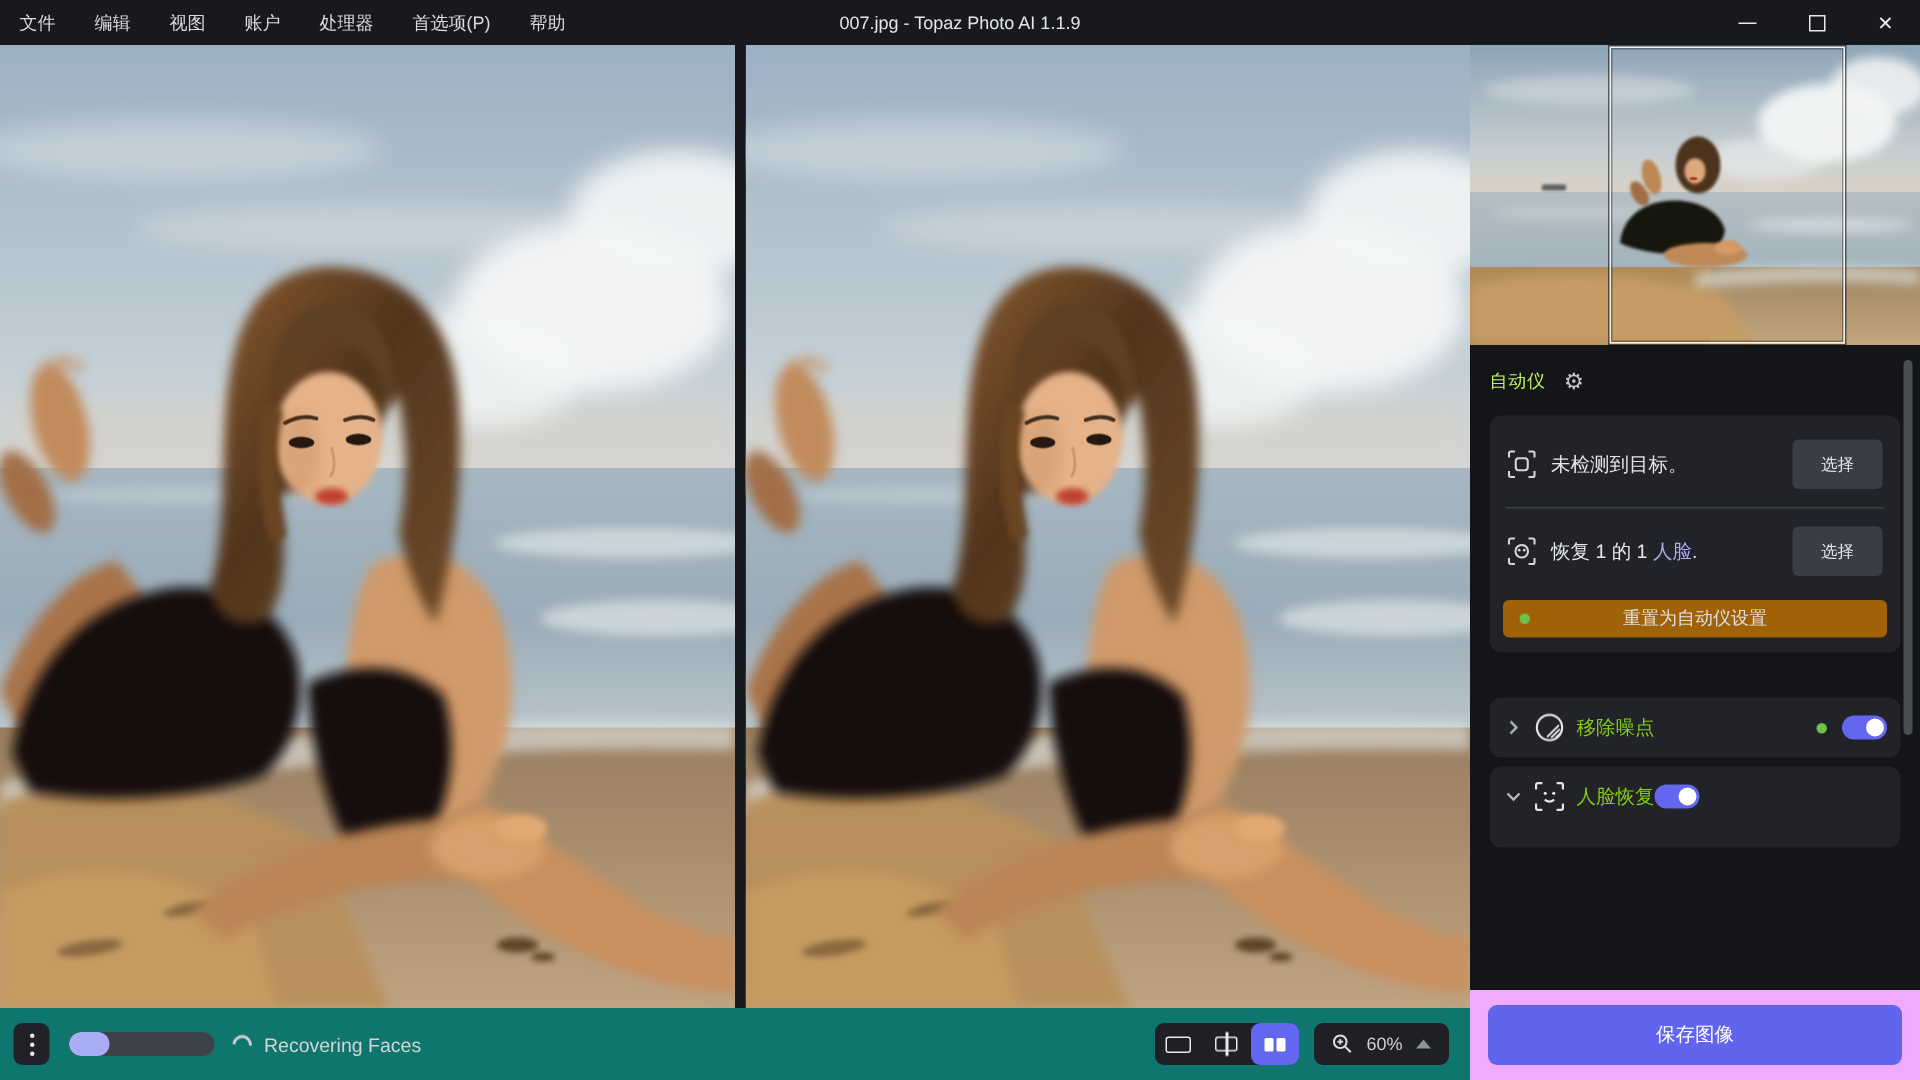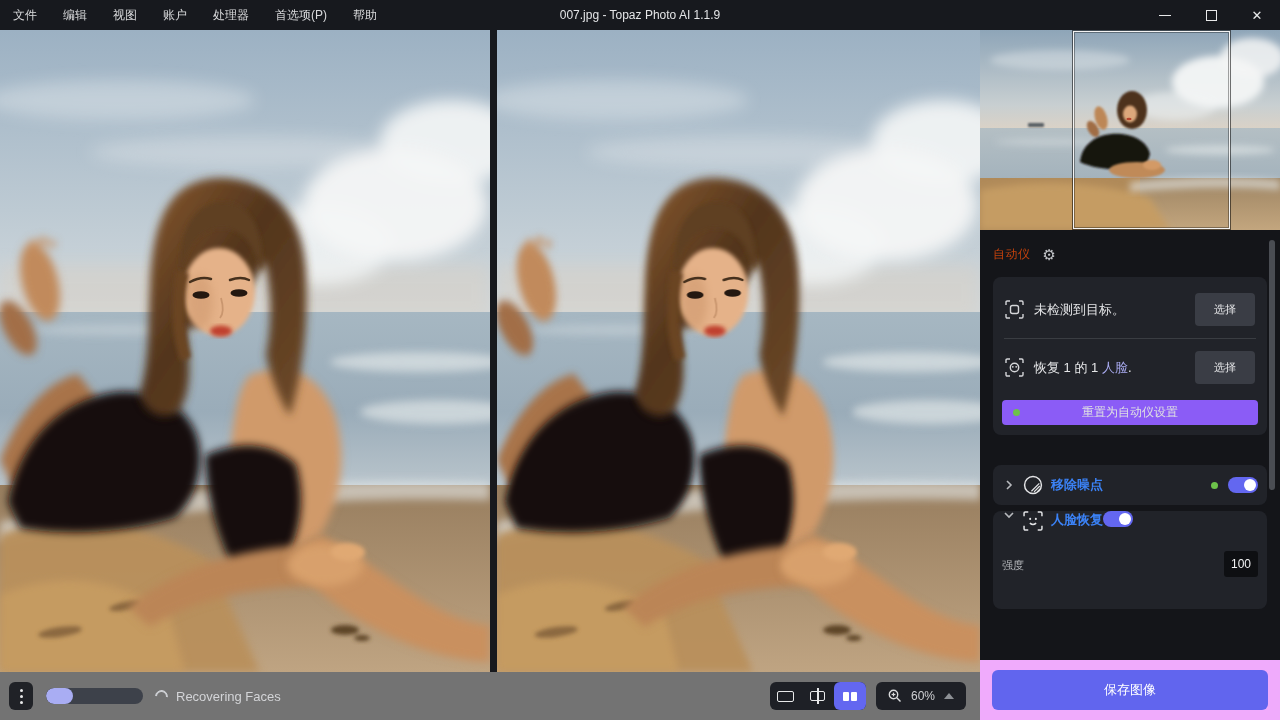--- a/index.html
+++ b/index.html
@@ -22,21 +22,21 @@
   .content { flex:1; display:flex; min-height:0; }
   .left-col { width:980px; display:flex; flex-direction:column; }
   .canvas { height:642px; display:flex; background:#17191d; }
   .pane { height:642px; overflow:hidden; position:relative; }
   .pane.left  { width:490px; }
   .pane.right { width:483px; }
   .pane svg { display:block; width:100%; height:100%; }
   .pane-divider { width:7px; background:#17191d; }
 
   
-  .statusbar { height:48px; background:#737373; display:flex; align-items:center; padding:0 14px 0 9px; gap:8px; }
+  .statusbar { height:48px; background:#0f766e; display:flex; align-items:center; padding:0 14px 0 9px; gap:8px; }
   .kebab-btn { width:24px; height:28px; background:#202227; border-radius:6px; display:flex; flex-direction:column;
     align-items:center; justify-content:center; gap:3px; }
   .kebab-btn i { width:3px; height:3px; border-radius:50%; background:#e8e9ea; }
   .progress { width:97px; height:16px; border-radius:8px; background:#3d414a; overflow:hidden; margin-left:5px; }
   .progress-fill { height:100%; width:28%; border-radius:8px; background:#a9adf3; }
   .spinner { width:13px; height:13px; border-radius:50%; border:2px solid #cbcdd1; border-left-color:transparent;
     border-bottom-color:transparent; transform:rotate(-40deg); margin-left:4px; }
   .status-text { font-size:13px; color:#d3d4d7; }
   .spacer { flex:1; }
   .view-group { height:28px; background:#1e2026; border-radius:6px; display:flex; align-items:center; }
@@ -55,51 +55,51 @@
   
   .sidebar { width:300px; background:#141519; display:flex; flex-direction:column; position:relative; }
   .navigator { height:200px; position:relative; overflow:hidden; flex:0 0 200px; background:#20242a; }
   .navigator svg { display:block; width:100%; height:100%; }
   .nav-viewport { position:absolute; left:93px; top:1px; width:157px; height:198px;
     border:1.5px solid #f3f3f3; box-shadow:0 0 0 1px rgba(0,0,0,.55), inset 0 0 0 1px rgba(0,0,0,.35); }
   .scroll-area { height:430px; overflow:hidden; position:relative; padding:16px 13px 0 13px; }
   .scrollbar-thumb { position:absolute; right:5px; top:10px; width:6px; height:250px; border-radius:3px; background:#4a4d53; }
 
   .pane-header { display:flex; align-items:center; gap:12px; padding-left:-5px; margin:0 0 14px 0; }
-  .pane-header .hd { font-size:12px; color:#c2410c; letter-spacing:.5px; }
+  .pane-header .hd { font-size:12px; color:#bef264; letter-spacing:.5px; }
   .gear { font-size:15px; color:#c3c5c9; line-height:1; }
 
   .card { background:#212329; border-radius:8px; }
   .autopilot-card { padding:10px 9px 10px 9px; margin-bottom:30px; }
   .ap-row { display:flex; align-items:center; gap:10px; padding:6px 3px; }
   .ap-text { font-size:13px; color:#e4e5e7; }
   .ap-link { color:#aaacf2; }
   .ap-btn { margin-left:auto; min-width:60px; height:33px; background:#3a3d45; border:none; border-radius:4px;
     color:#e6e7e9; font-size:11px; padding:0 14px; }
   .ap-divider { height:1px; background:#3a3d42; margin:6px 2px; }
-  .reset-btn { margin-top:10px; width:100%; height:25px; background:#8b5cf6; border:none; border-radius:4px;
+  .reset-btn { margin-top:10px; width:100%; height:25px; background:#a16207; border:none; border-radius:4px;
     display:flex; align-items:center; color:#dfe0e2; font-size:12px; position:relative; }
   .reset-btn .dot { width:7px; height:7px; border-radius:50%; background:#6cc24a; margin-left:11px; }
   .reset-btn .lbl { position:absolute; left:0; right:0; text-align:center; }
 
   .section-title { font-size:12px; color:#dfe0e3; margin:0 0 12px 0; letter-spacing:.5px; }
 
   .filter-card { height:40px; display:flex; align-items:center; padding:0 9px 0 10px; margin-bottom:6px; }
   .filter-card .chev { width:12px; display:flex; justify-content:center; color:#b7b9bd; }
-  .filter-label { font-size:13px; color:#3b82f6; margin-left:8px;font-weight:bold; }
+  .filter-label { font-size:13px; color:#84cc16; margin-left:8px; }
   .filter-icon { margin-left:8px; display:flex; }
   .grn-dot { width:7px; height:7px; border-radius:50%; background:#6cc24a; margin-left:auto; margin-right:10px; }
   .toggle { width:30px; height:16px; border-radius:8px; position:relative; flex:0 0 30px; }
   .toggle.on  { background:#6367f0; margin-left:0; }
   .toggle.off { background:#474b52; margin-left:auto; }
   .toggle .knob { position:absolute; top:2px; width:12px; height:12px; border-radius:50%; background:#ffffff; }
   .toggle.on .knob { right:2px; } .toggle.off .knob { left:2px; }
 
   .face-card { padding-bottom:14px; margin-bottom:0; }
-  .face-head { height:40px; display:flex; padding:0 9px 0 10px; }
+  .face-head { height:40px; display:flex; align-items:center; padding:0 9px 0 10px; }
   .strength { position:relative; padding:4px 9px 0 9px; height:44px; }
   .strength-label { font-size:11px; color:#b6b8bc; }
   .value-box { position:absolute; right:9px; top:0; width:34px; height:26px; background:#0e0f12; border-radius:3px;
     color:#f2f3f4; font-size:12px; display:flex; align-items:center; justify-content:center; }
 
   .save-area { position:absolute; left:0; right:0; bottom:0; height:60px; background:#f0abfc;
     display:flex; align-items:center; padding:0 12px; }
   .save-btn { width:100%; height:40px; background:#6165ee; border:none; border-radius:6px;
     color:#ffffff; font-size:13px; }
 
@@ -426,25 +426,20 @@
                 </g>
                 <circle cx="6.8" cy="7.5" r="1" fill="#e3e4e6"></circle>
                   <circle cx="12.2" cy="7.5" r="1" fill="#e3e4e6"></circle>
               </svg>
             </span>
             <span class="filter-label">人脸恢复</span>
             <span class="toggle on">
                 <span class="knob"></span>
               </span>
           </div>
-          <div class="strength">
-            <span class="strength-label">强度</span>
-            <span class="value-box">100</span>
-            
-          </div>
 
         </div>
 
         <div class="scrollbar-thumb"></div>
       </div>
 
       <div class="save-area">
         <button class="save-btn">保存图像</button>
       </div>
     </aside>

